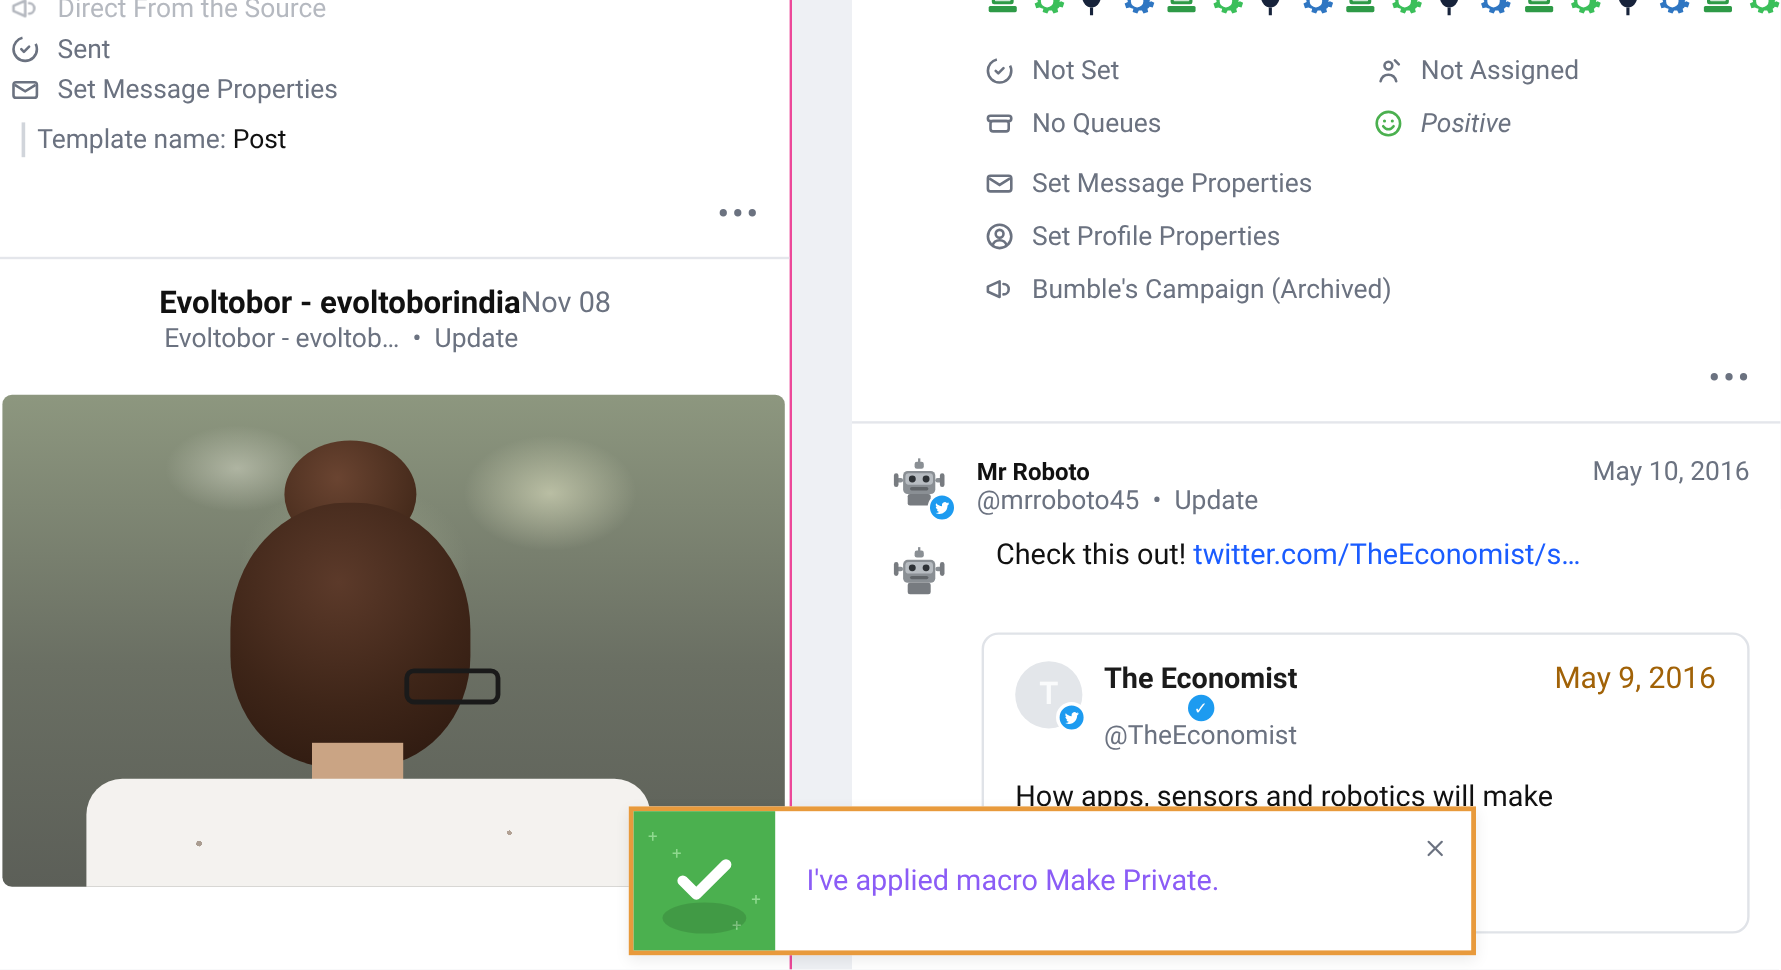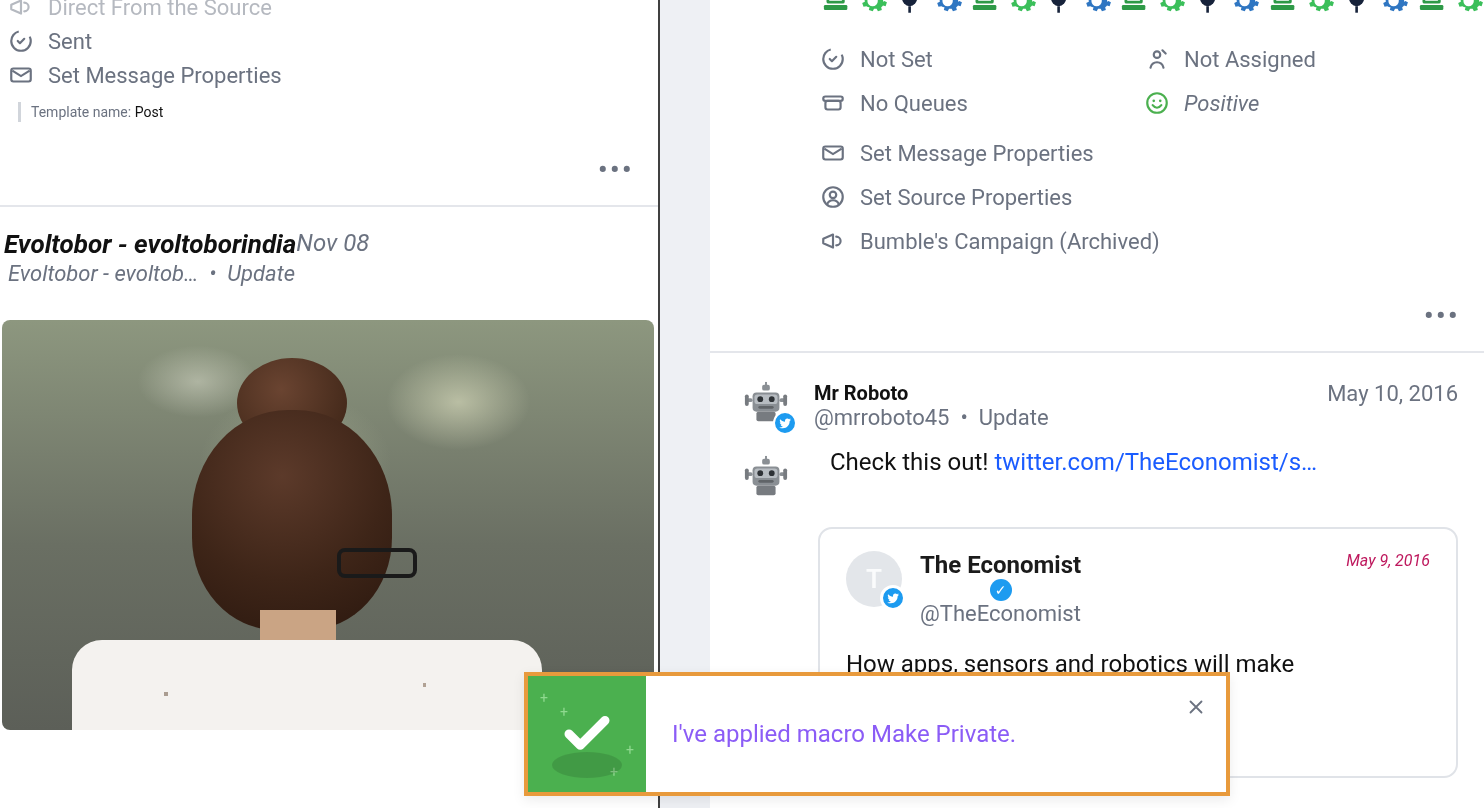--- a/index.html
+++ b/index.html
@@ -9,21 +9,21 @@
     width: 1484px;
     height: 808px;
     overflow: hidden;
     color: #1b1b1b;
     position: relative;
   }
   .columns { display: flex; height: 100%; }
   .left-col {
     width: 660px;
     background: #ffffff;
-    border-right: 2px solid #404040;
+    border-right: 2px solid #ec4899;
     display: flex;
     flex-direction: column;
     overflow: hidden;
   }
   .right-col {
     flex: 1;
     background: #ffffff;
     display: flex;
     flex-direction: column;
     overflow: hidden;
@@ -36,36 +36,35 @@
     font-size: 22px;
     color: #6b7280;
     padding: 4px 0;
   }
   .prop-row .icon { width: 26px; height:26px; display:flex;align-items:center;justify-content:center; color:#6b7280;}
   .pad-left { padding: 0 14px 0 8px; }
   .template-row {
     border-left: 3px solid #d1d5db;
     margin: 10px 0 0 10px;
     padding: 2px 0 2px 10px;
-    font-size: 14px;
+    font-size: 22px;
     color: #6b7280;
   }
   .template-row .val { color: #111; }
   .more-dots {
     text-align: right;
     font-size: 30px;
     color: #6b7280;
     padding: 30px 24px 18px 0;
     letter-spacing: 2px;
   }
   .divider { border-top: 2px solid #e4e6eb; }
   .card-header {
-    display: flex; justify-content: flex-start; align-items: flex-start;
+    display: flex; justify-content: center; align-items: flex-start;
     padding: 22px 20px 4px 4px;
-    font-style: italic;
   }
   .card-title { font-weight: 700; font-size: 26px; color:#111;}
   .card-date  { font-size: 24px; color:#6b7280;}
   .card-sub   { font-size: 22px; color:#6b7280; padding: 2px 0 0 4px;}
   .photo {
     margin: 30px 4px 0 2px;
     height: 410px;
     border-radius: 8px;
     background: linear-gradient(180deg,#8d977f 0%, #6a6f63 55%, #5c5f58 100%);
     position: relative;
@@ -125,21 +124,21 @@
   }
   .quote-avatar .badge {
     position:absolute; right:-4px; bottom:-4px; width:26px;height:26px;border-radius:50%;
     background:#1d9bf0; display:flex;align-items:center;justify-content:center;color:#fff;font-size:14px;font-weight:700;
     border:3px solid #fff;
   }
   .quote-name-row { display:flex; align-items:center; gap:0;flex-direction:column; }
   .quote-name { font-weight:700; font-size:24px; }
   .verified-badge { width:22px;height:22px;border-radius:50%;background:#1d9bf0;display:flex;align-items:center;justify-content:center;color:#fff;font-size:14px;}
   .quote-handle { font-size:22px; color:#6b7280;}
-  .quote-date { font-size:16px; color:#be185d;font-style:italic;}
+  .quote-date { font-size:25px; color:#a16207;}
   .quote-text { font-size:24px; color:#111; padding-top:20px; line-height:1.5;}
 
   
   .toast {
     position:absolute; left:524px; bottom:12px; width:706px; height:124px;
     border: 4px solid #e89a3c; background:#fff; display:flex; align-items:stretch;
     box-shadow: 0 4px 12px rgba(0,0,0,.08);
   }
   .toast-left {
     width:118px; background:#4bb04f; display:flex;align-items:center;justify-content:center;
@@ -434,21 +433,21 @@
               </svg>
             </span>
           <span>Set Message Properties</span>
         </div>
         <div class="prop-row">
           <span class="icon">
               <svg>
                 <use href="#i-profile"></use>
               </svg>
             </span>
-          <span>Set Source Properties</span>
+          <span>Set Profile Properties</span>
         </div>
         <div class="prop-row">
           <span class="icon">
               <svg>
                 <use href="#i-megaphone"></use>
               </svg>
             </span>
           <span>Bumble's Campaign (Archived)</span>
         </div>
       </div>

